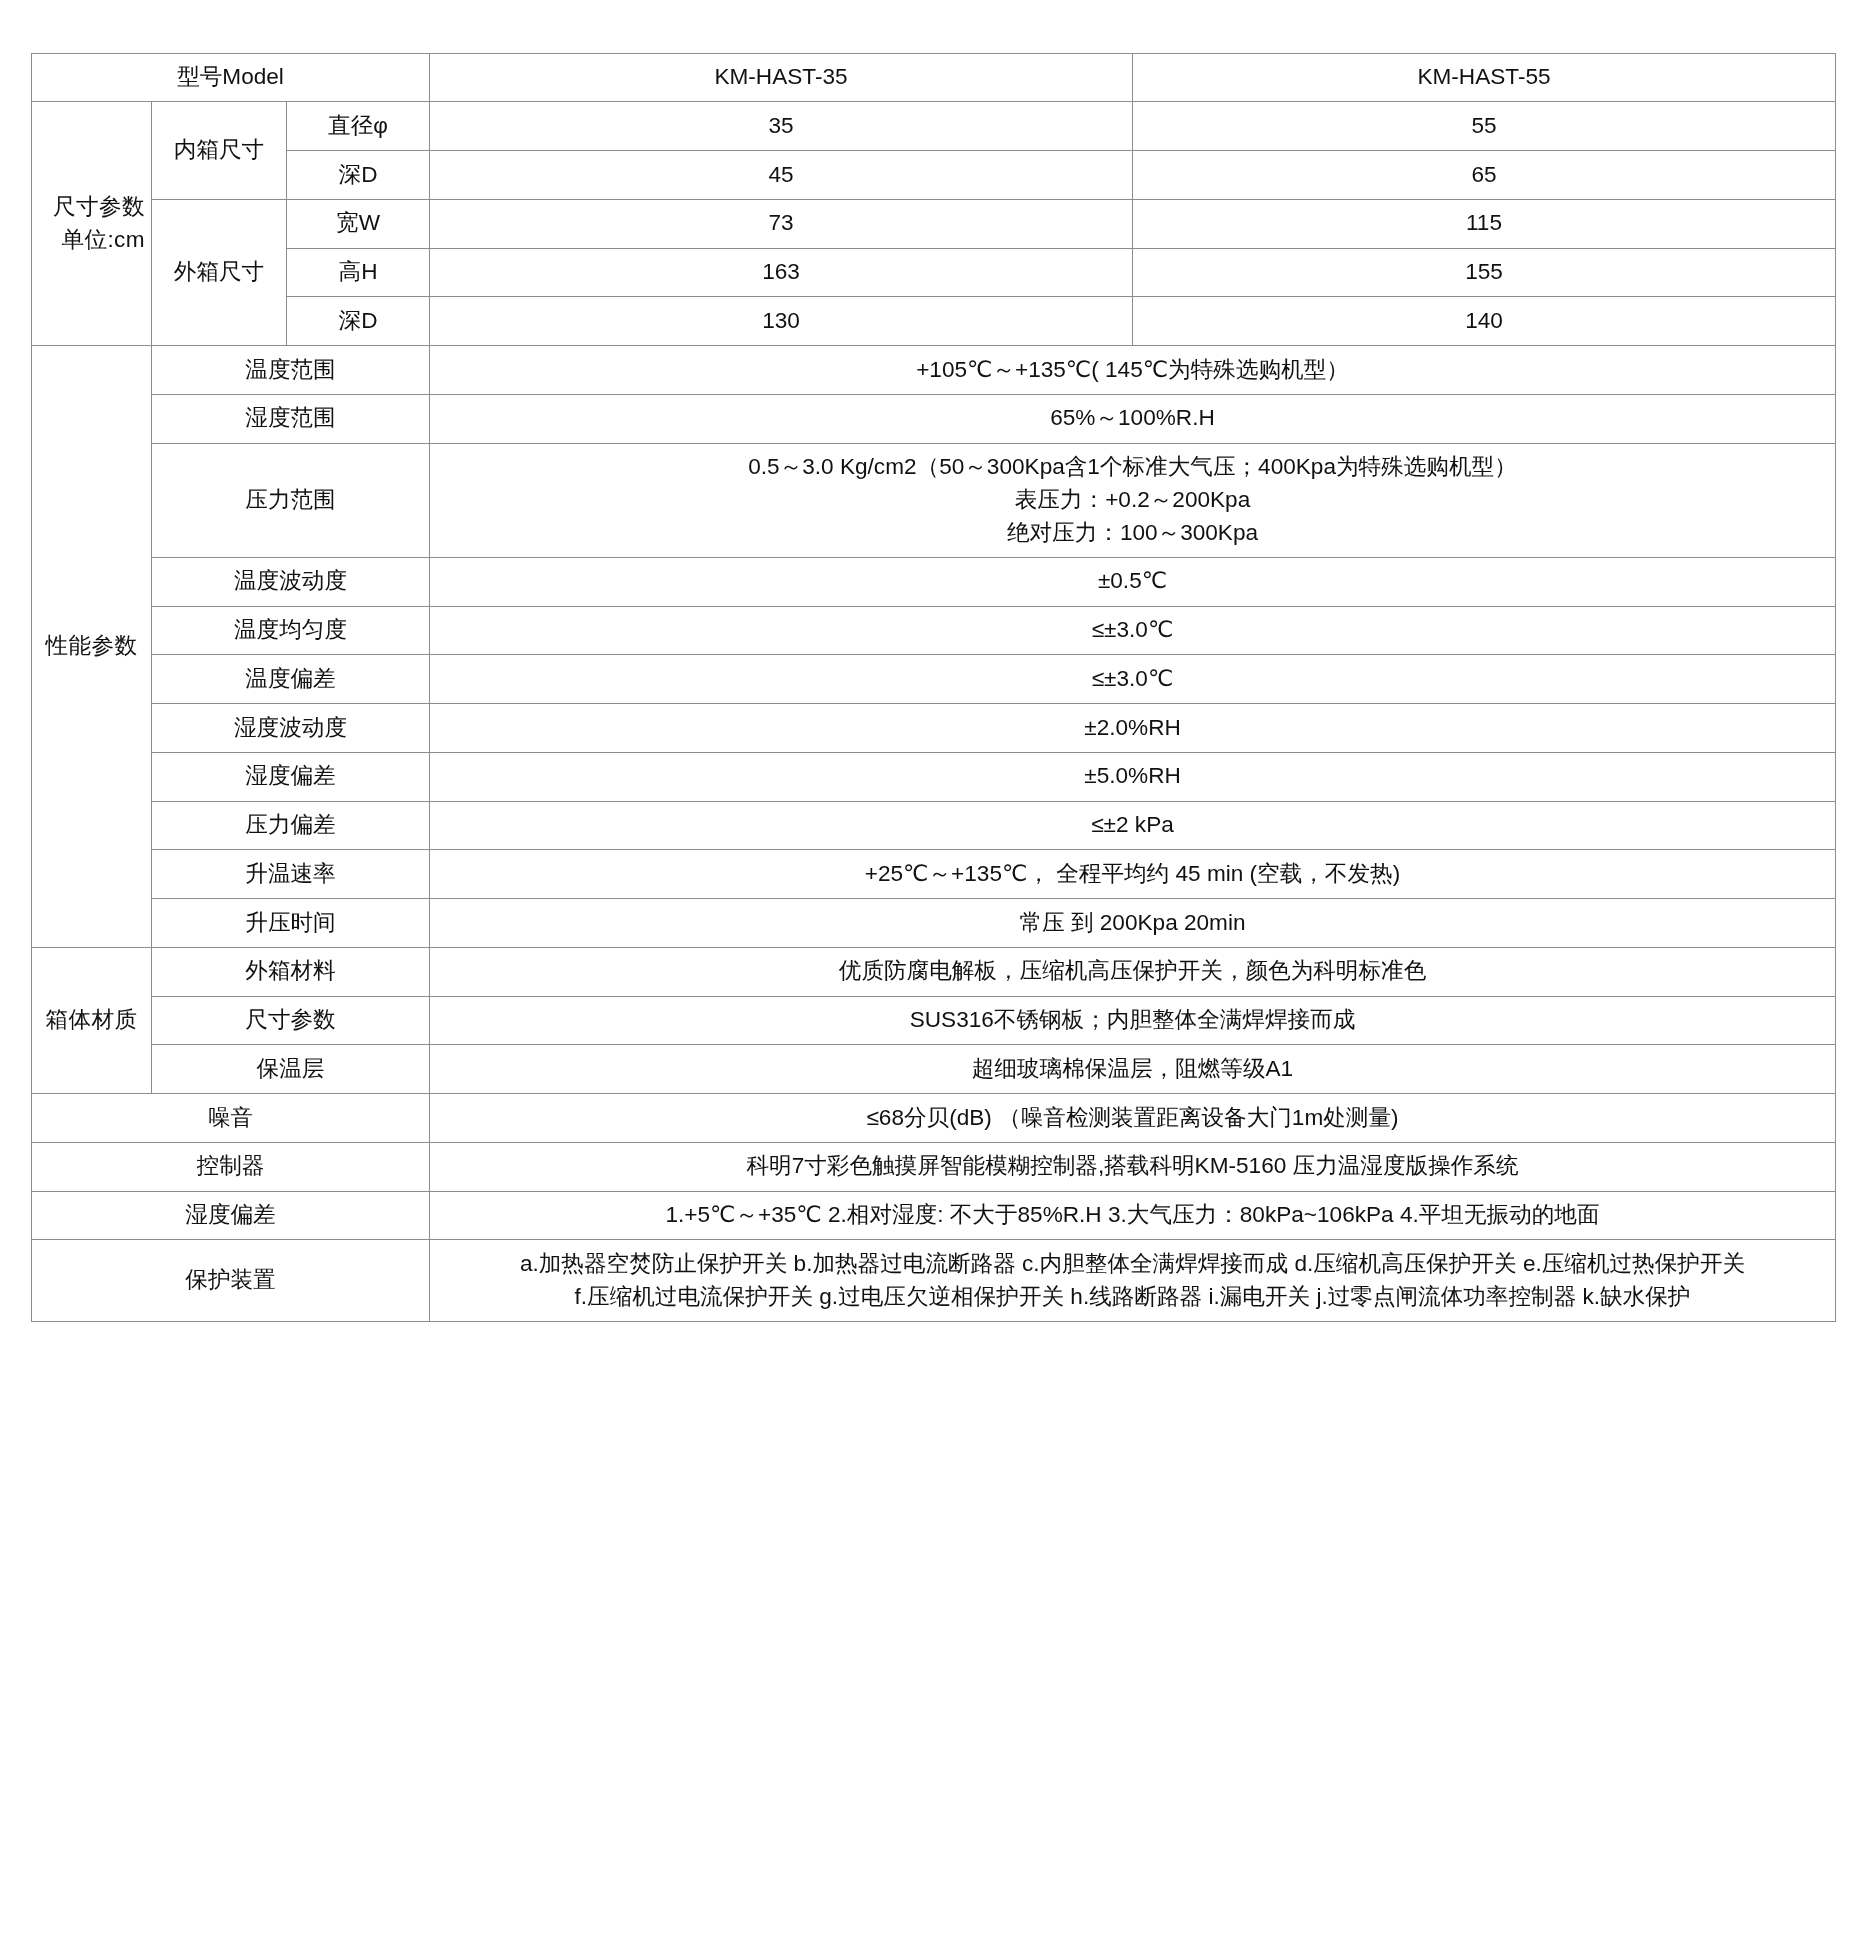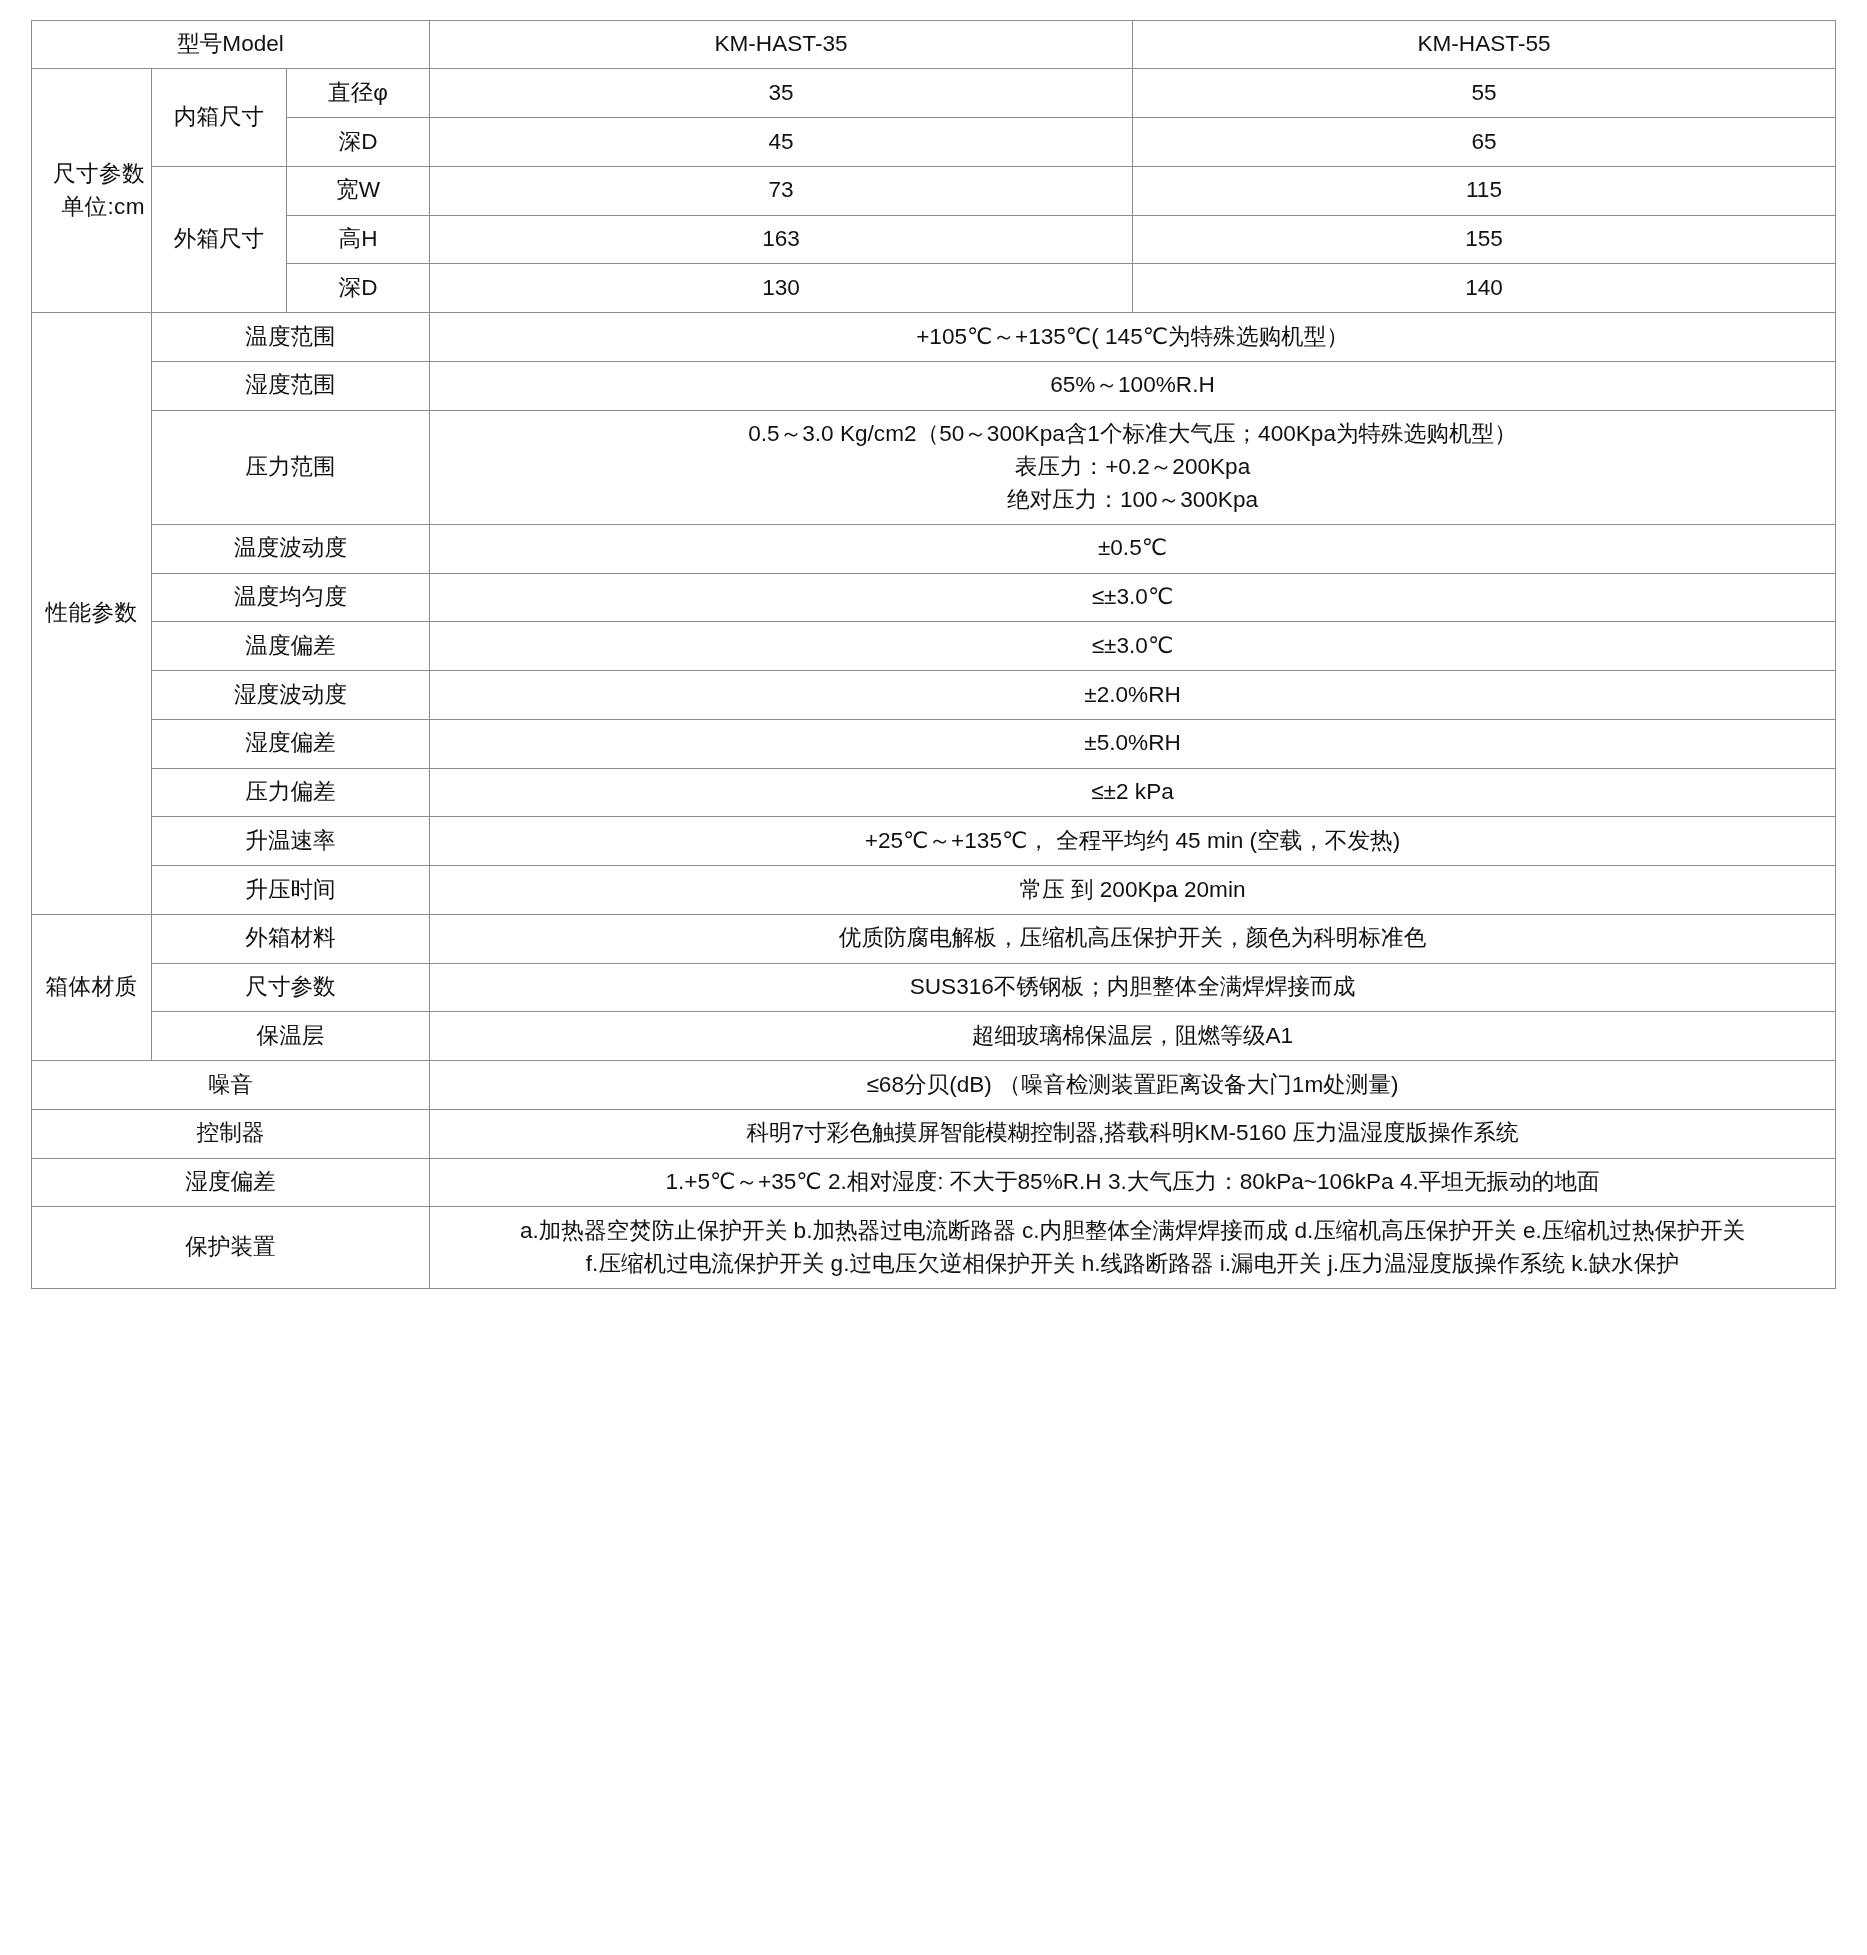--- a/index.html
+++ b/index.html
@@ -12,20 +12,21 @@
     color: #0b0b0b;
     width: 1867px;
     height: 1955px;
     overflow: hidden;
   }
   .sheet {
     box-sizing: border-box;
     width: 1867px;
     height: 1429px;
     padding: 19.6px 30px 30px 30px;
+    margin-top: 33px;
   }
   table.spec {
     border-collapse: collapse;
     table-layout: fixed;
     width: 1805px;
     margin: 0 auto;
     background: #fff;
   }
   table.spec td {
     border: 1.1px solid #8c8c8c;
@@ -199,19 +200,19 @@
         <td colspan="2">科明7寸彩色触摸屏智能模糊控制器,搭载科明KM-5160 压力温湿度版操作系统</td>
       </tr>
       <tr class="tall">
         <td colspan="3" class="label">湿度偏差</td>
         <td colspan="2">1.+5℃～+35℃ 2.相对湿度: 不大于85%R.H 3.大气压力：80kPa~106kPa 4.平坦无振动的地面</td>
       </tr>
       <tr>
         <td colspan="3" class="label">保护装置</td>
         <td colspan="2" class="multi">
           <span class="ln">a.加热器空焚防止保护开关 b.加热器过电流断路器 c.内胆整体全满焊焊接而成 d.压缩机高压保护开关 e.压缩机过热保护开关</span>
-          <span class="ln">f.压缩机过电流保护开关 g.过电压欠逆相保护开关 h.线路断路器 i.漏电开关 j.压力温湿度版操作系统 k.缺水保护</span>
+          <span class="ln">f.压缩机过电流保护开关 g.过电压欠逆相保护开关 h.线路断路器 i.漏电开关 j.过零点闸流体功率控制器 k.缺水保护</span>
         </td>
       </tr>
     </tbody>
   </table>
 </div>
 
 
 </body></html>

